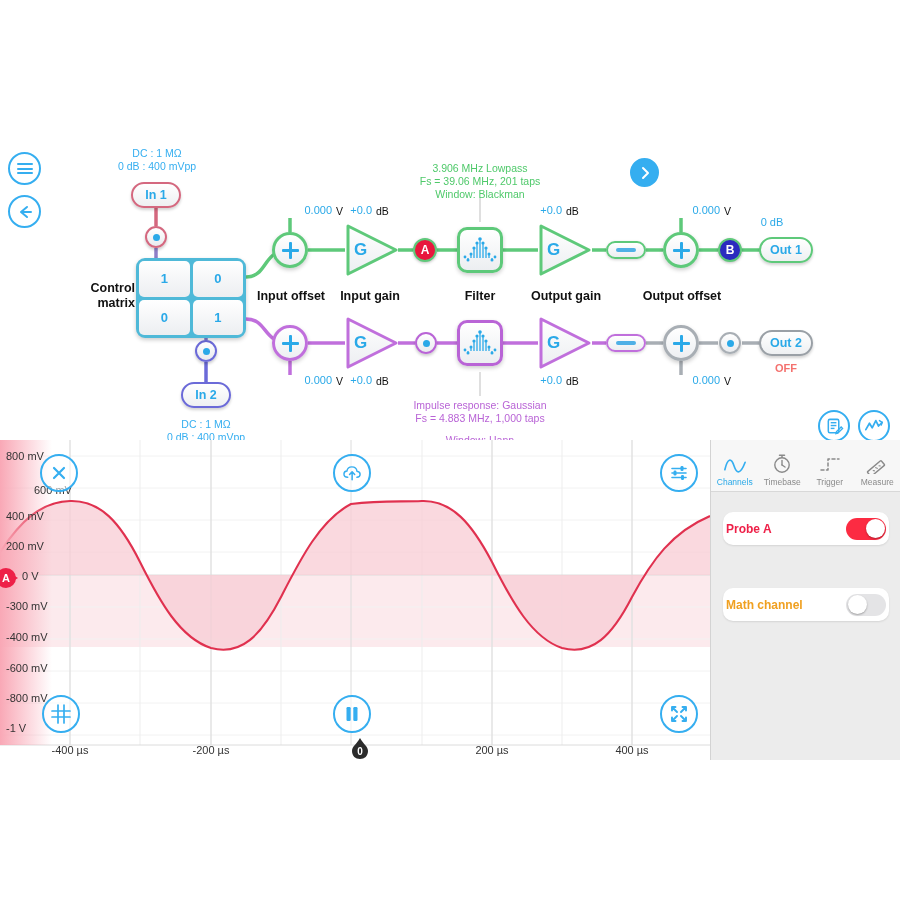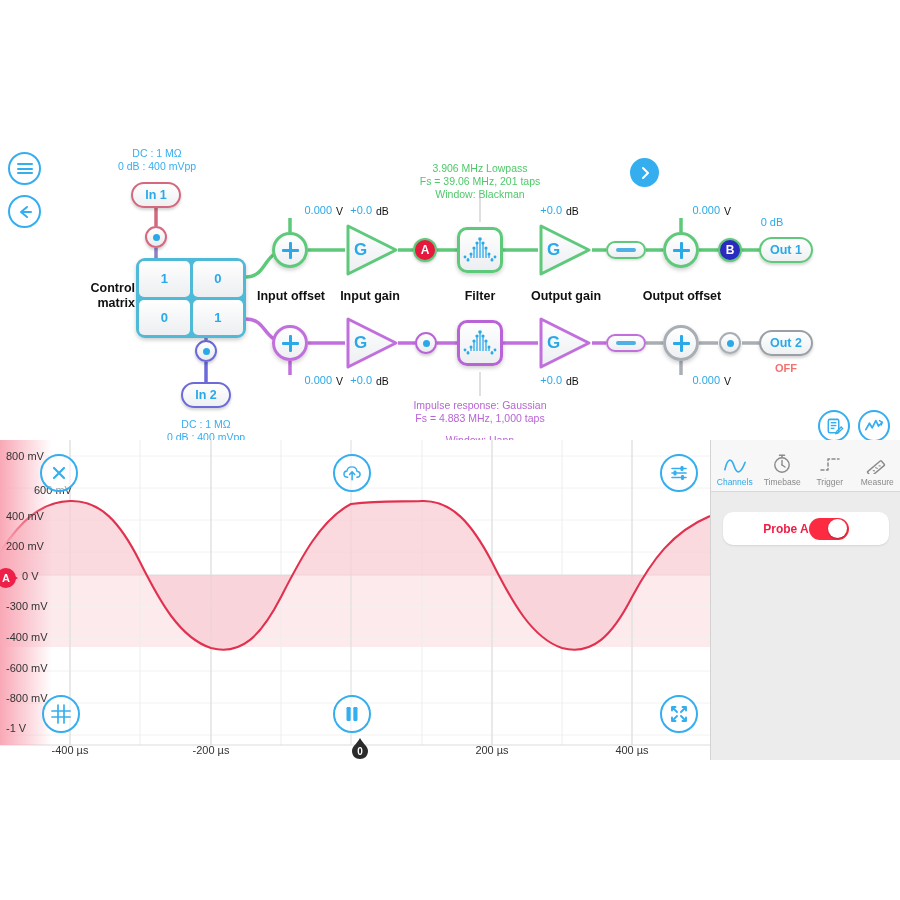--- a/index.html
+++ b/index.html
@@ -164,21 +164,21 @@
           display:flex; align-items:flex-end; border-bottom:1px solid #d8d8d8; }
   .tab { flex:1; display:flex; flex-direction:column; align-items:center; padding-bottom:4px; }
   .tab .ti { height:22px; display:flex; align-items:flex-end; }
   .tab .tl { font-size:8.5px; color:#8a8a8a; margin-top:3px; }
   .tab.active .tl { color:#2aa9e8; }
 
   .card { position:absolute; left:12px; width:166px; background:#fff; border-radius:10px;
           box-shadow:0 1px 2px rgba(0,0,0,.10); }
   #card-probes { top:72px; }
   #card-math { top:148px; }
-  .row { height:33px; display:flex; align-items:center; justify-content:center; padding:0 9px; }
+  .row { height:33px; display:flex; align-items:center; justify-content:space-between; padding:0 3px; }
   .row + .row { border-top:1px solid #ececec; }
   .row .rl { font-size:12px; font-weight:bold; }
   .rl.a { color:#ee2048; }
   .rl.b { color:#2b2bbf; }
   .rl.m { color:#f0a020; }
   .toggle { width:40px; height:22px; border-radius:11px; background:#e4e4e6; position:relative; flex:none; }
   .toggle.on { background:#fc2b42; }
   .toggle i { position:absolute; top:1.5px; left:1.5px; width:19px; height:19px; border-radius:50%;
               background:#fff; box-shadow:0 1px 2px rgba(0,0,0,.3); }
   .toggle.on i { left:19.5px; }
@@ -649,16 +649,24 @@
 
     <div class="card" id="card-probes">
       <div class="row">
         <span class="rl a">Probe A</span>
         <span class="toggle on">
             <i></i>
           </span>
       </div>
     </div>
 
+    <div class="card" id="card-math">
+      <div class="row">
+        <span class="rl m">Math channel</span>
+        <span class="toggle">
+            <i></i>
+          </span>
+      </div>
+    </div>
   </div>
 
   <div class="bottomfill"></div>
 </div>
 
 </body></html>

